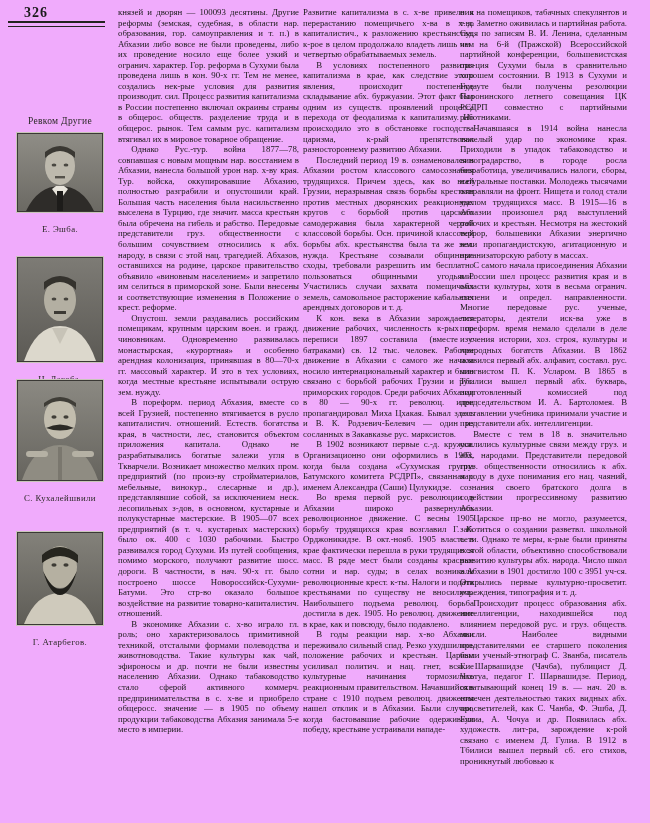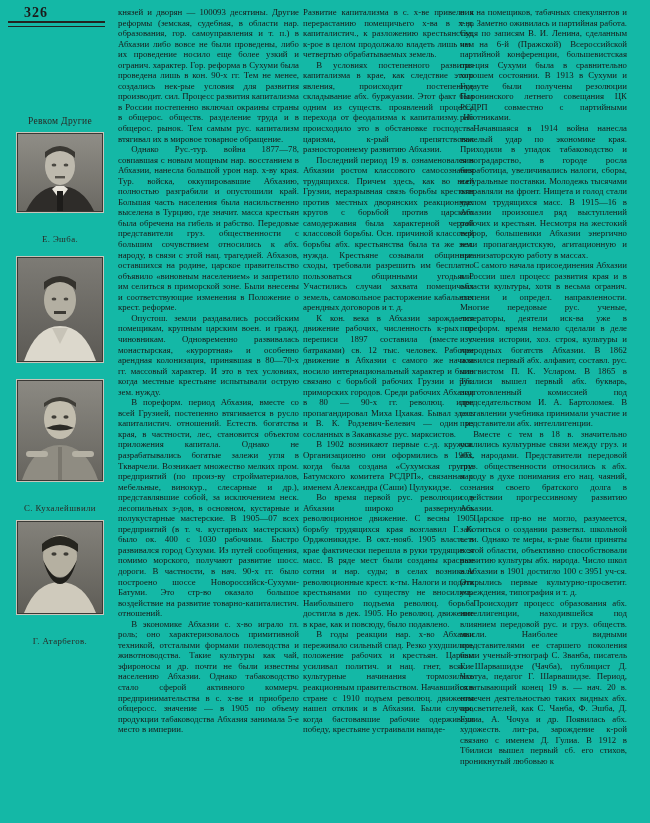--- a/index.html
+++ b/index.html
@@ -3,21 +3,21 @@
 <meta charset="utf-8">
 <style>
   html,body{margin:0;padding:0;}
   body{
     width:650px;height:823px;
     background:#e9e7e1;
     font-family:"Liberation Serif","DejaVu Serif",serif;
   }
   .page{
     position:relative;width:650px;height:823px;overflow:hidden;
-    background:#14b8a6;color:#1b1b1b;
+    background:#f0abfc;color:#1b1b1b;
   }
   
   .page-number{
     position:absolute;left:24px;top:5px;
     font-size:14px;font-weight:bold;letter-spacing:1px;
   }
   .header-rule{
     position:absolute;left:8px;top:21px;width:97px;height:3px;
     border-top:2.2px solid #24231f;border-bottom:1px solid #24231f;
   }
@@ -27,27 +27,27 @@
     position:absolute;top:116px;left:0;width:100%;
     text-align:center;font-size:9.5px;letter-spacing:.3px;color:#2a2925;
   }
   .fig{position:absolute;left:6px;width:92px;}
   .fig .photo{
     width:84px;margin:0 auto;border:1px solid #3a3935;
     box-shadow:0 0 0 1px #c9c5ba;display:block;
   }
   .fig .photo svg{display:block;width:100%;height:100%;}
   .fig .caption{
-    margin-top:22px;text-align:center;font-size:8.8px;
+    margin-top:12px;text-align:center;font-size:8.8px;
     letter-spacing:.4px;color:#2a2925;white-space:nowrap;
   }
   .fig1{top:133px;} .fig1 .photo{height:77px;}
   .fig2{top:257px;text-decoration:underline;} .fig2 .photo{height:103px;}
   .fig3{top:380px;} .fig3 .photo{height:99px;}
-  .fig4{top:521px;font-family:Liberation Serif, serif;} .fig4 .photo{height:91px;}
+  .fig4{top:532px;font-family:Liberation Serif, serif;} .fig4 .photo{height:91px;}
   
   .col{
     position:absolute;top:7px;height:812px;overflow:hidden;
     font-size:8.8px;line-height:10.55px;text-align:justify;
     color:#191918;
   }
   .col1{left:118px;width:181px;}
   .col2{left:303px;width:171px;}
   .col3{left:460px;width:167px;}
   .col p{margin:0;padding:0;}

